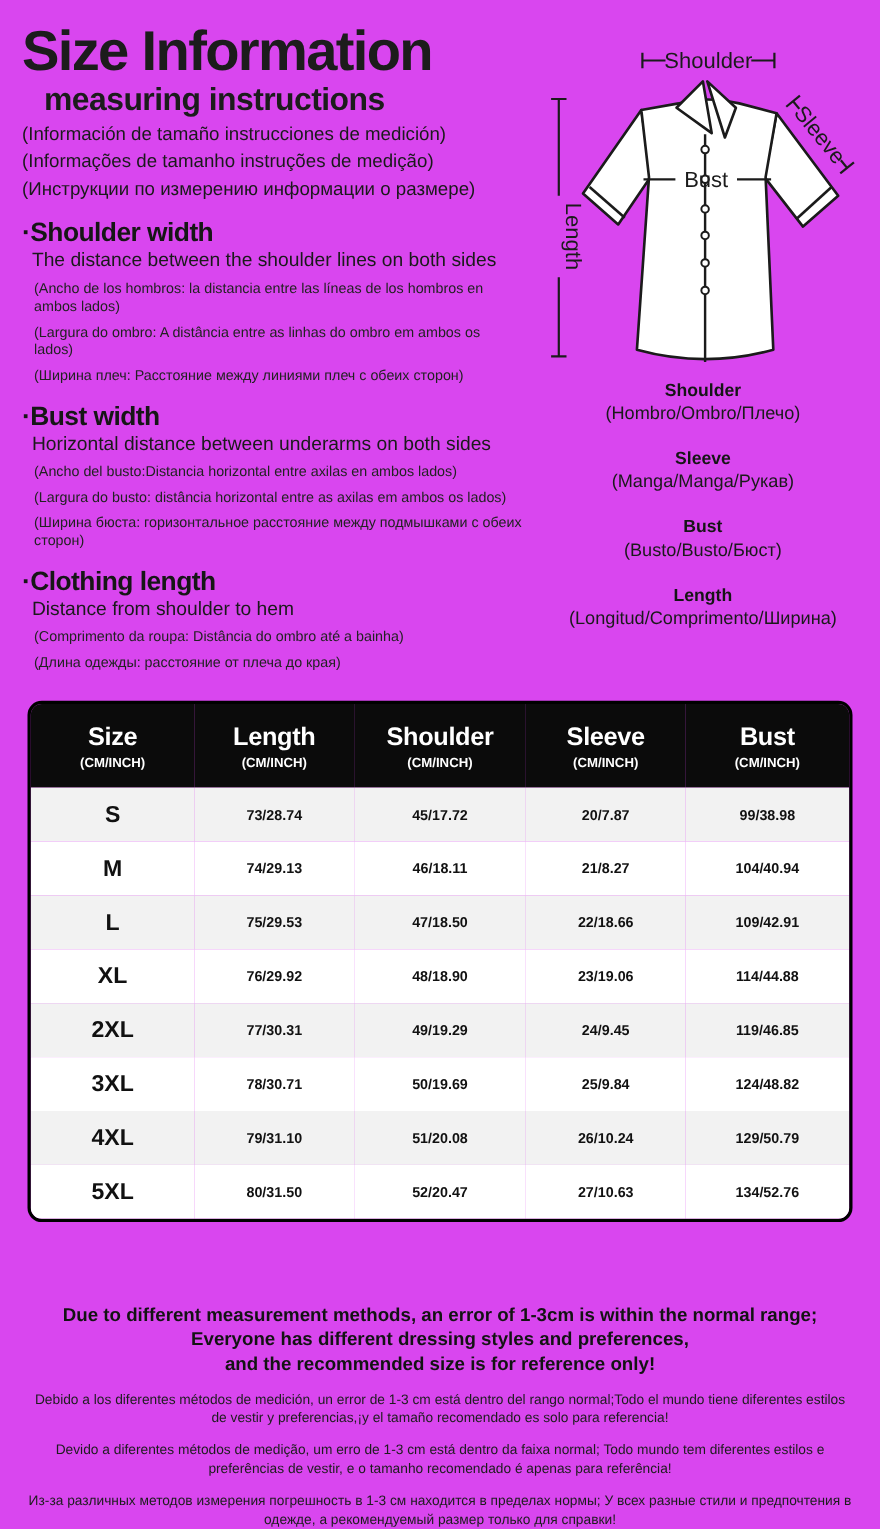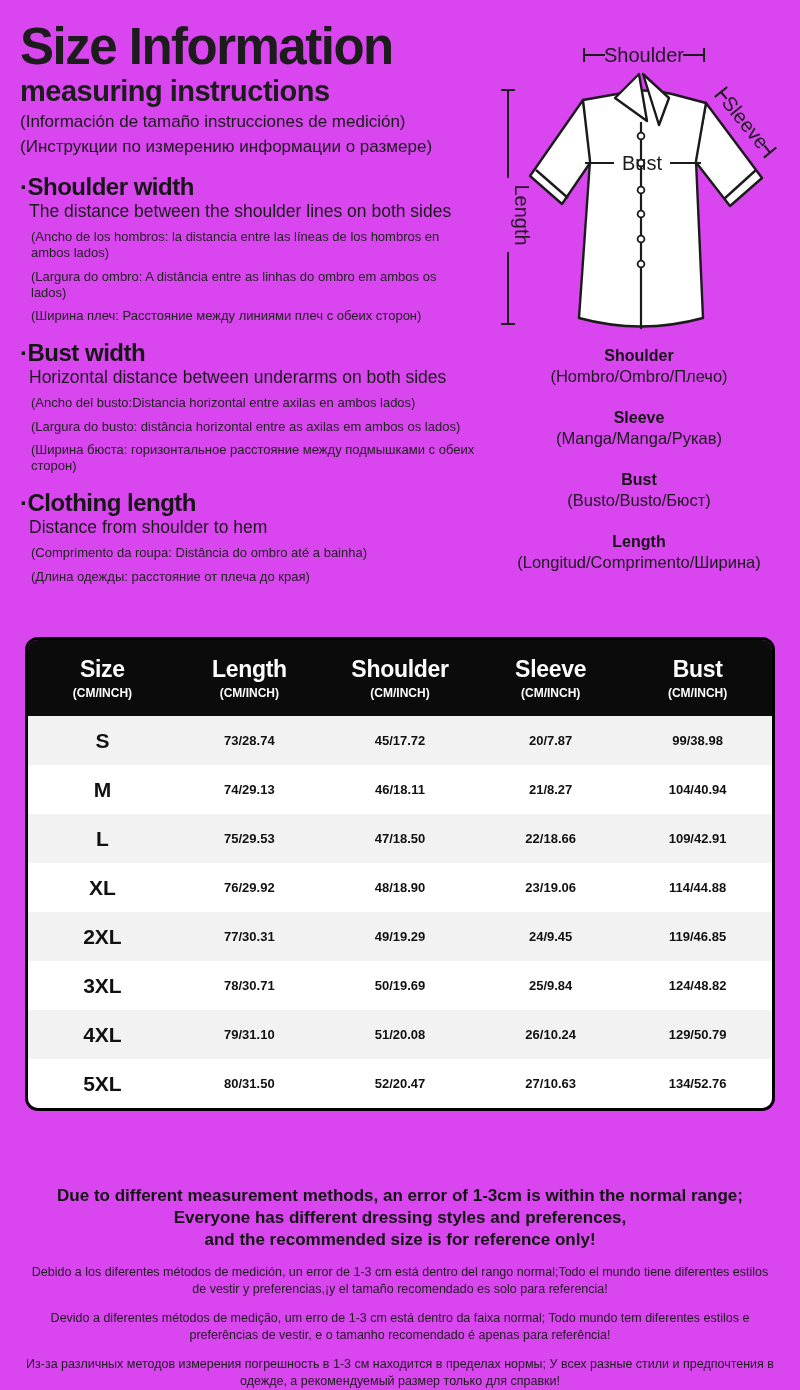--- a/index.html
+++ b/index.html
@@ -6,21 +6,21 @@
   html,body { background:#ffffff; }
   .page {
     position:relative; width:800px; height:1390px; background:#d946ef;
     font-family:"Liberation Sans","DejaVu Sans",sans-serif; color:#141414;
     overflow:hidden;
   }
 
   
   .left-col { position:absolute; left:20px; top:20px; width:462px; }
   .main-title { font-size:51px; font-weight:bold; letter-spacing:-1.5px; line-height:1.04; color:#1c1c1c; }
-  .sub-title  { font-size:29px; font-weight:bold; letter-spacing:-0.5px; margin-top:2px; color:#1c1c1c; }
+  .sub-title  { font-size:29px; font-weight:bold; letter-spacing:-0.5px; margin-top:2px; color:#1c1c1c;margin-left:20px; }
   .intro-line { font-size:17px; line-height:1.3; margin-top:3px; color:#1a1a1a; }
 
   .section { margin-top:15px; }
   .sec-title { font-size:24px; font-weight:bold; letter-spacing:-0.5px; color:#161616; }
   .sec-desc  { font-size:17.5px; padding-left:9px; line-height:1.2; color:#1a1a1a; }
   .sec-trans { font-size:13px; padding-left:11px; margin-top:7px; line-height:1.25; width:455px; color:#222; }
 
   
   .right-col { position:absolute; left:478px; top:28px; width:322px; }
   .shirt-svg { display:block; }
@@ -57,20 +57,21 @@
 </style>
 </head>
 <body>
 
 <div class="page">
 
   <div class="left-col">
     <div class="main-title">Size Information</div>
     <div class="sub-title">measuring instructions</div>
     <div class="intro-line">(Información de tamaño instrucciones de medición)</div>
+    <div class="intro-line">(Informações de tamanho instruções de medição)</div>
     <div class="intro-line">(Инструкции по измерению информации о размере)</div>
 
     <div class="section">
       <div class="sec-title">·Shoulder width</div>
       <div class="sec-desc">The distance between the shoulder lines on both sides</div>
       <div class="sec-trans">(Ancho de los hombros: la distancia entre las líneas de los hombros en ambos lados)</div>
       <div class="sec-trans">(Largura do ombro: A distância entre as linhas do ombro em ambos os lados)</div>
       <div class="sec-trans">(Ширина плеч: Расстояние между линиями плеч с обеих сторон)</div>
     </div>
 

